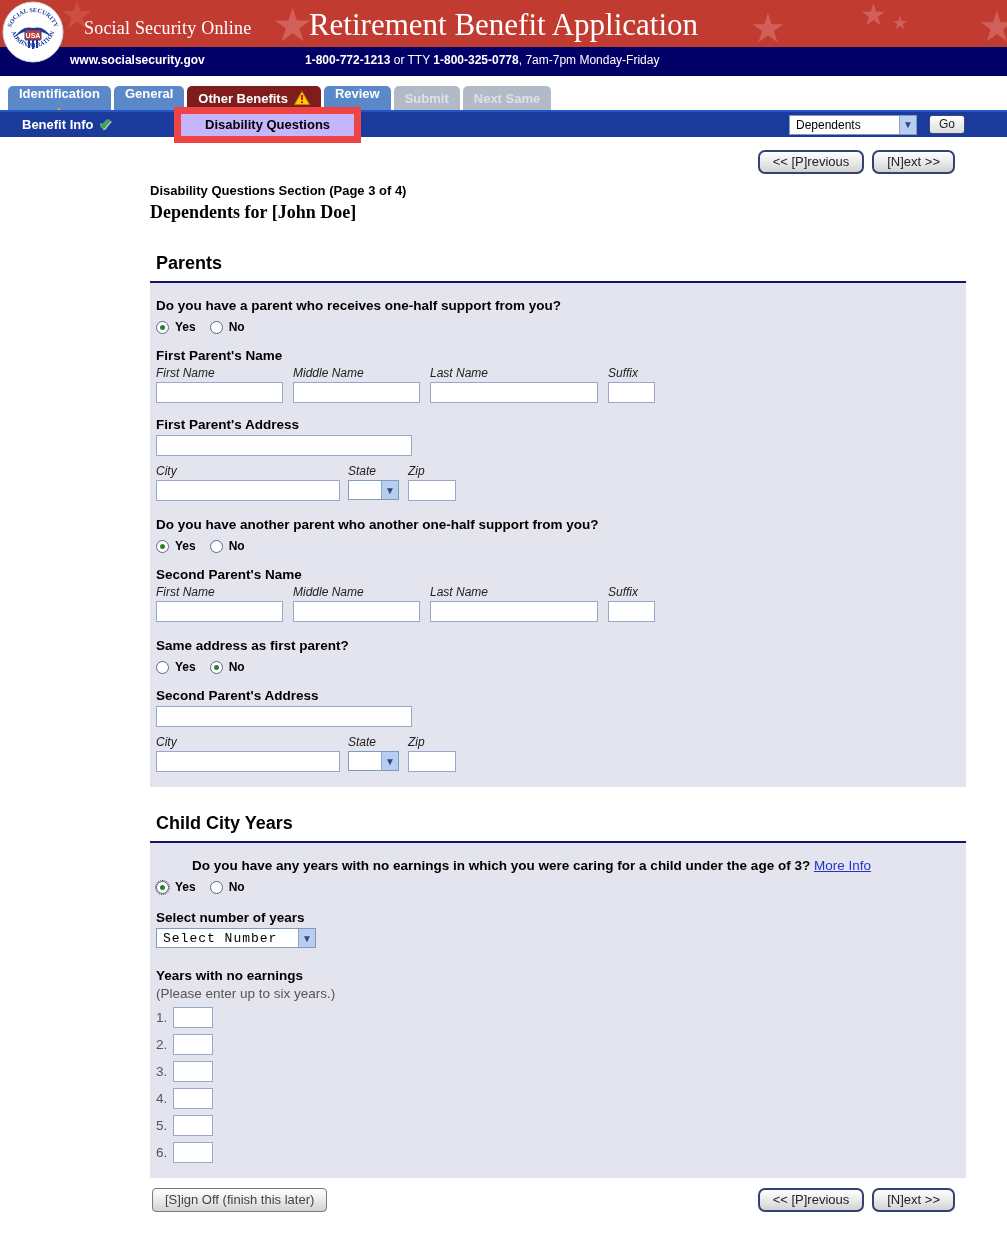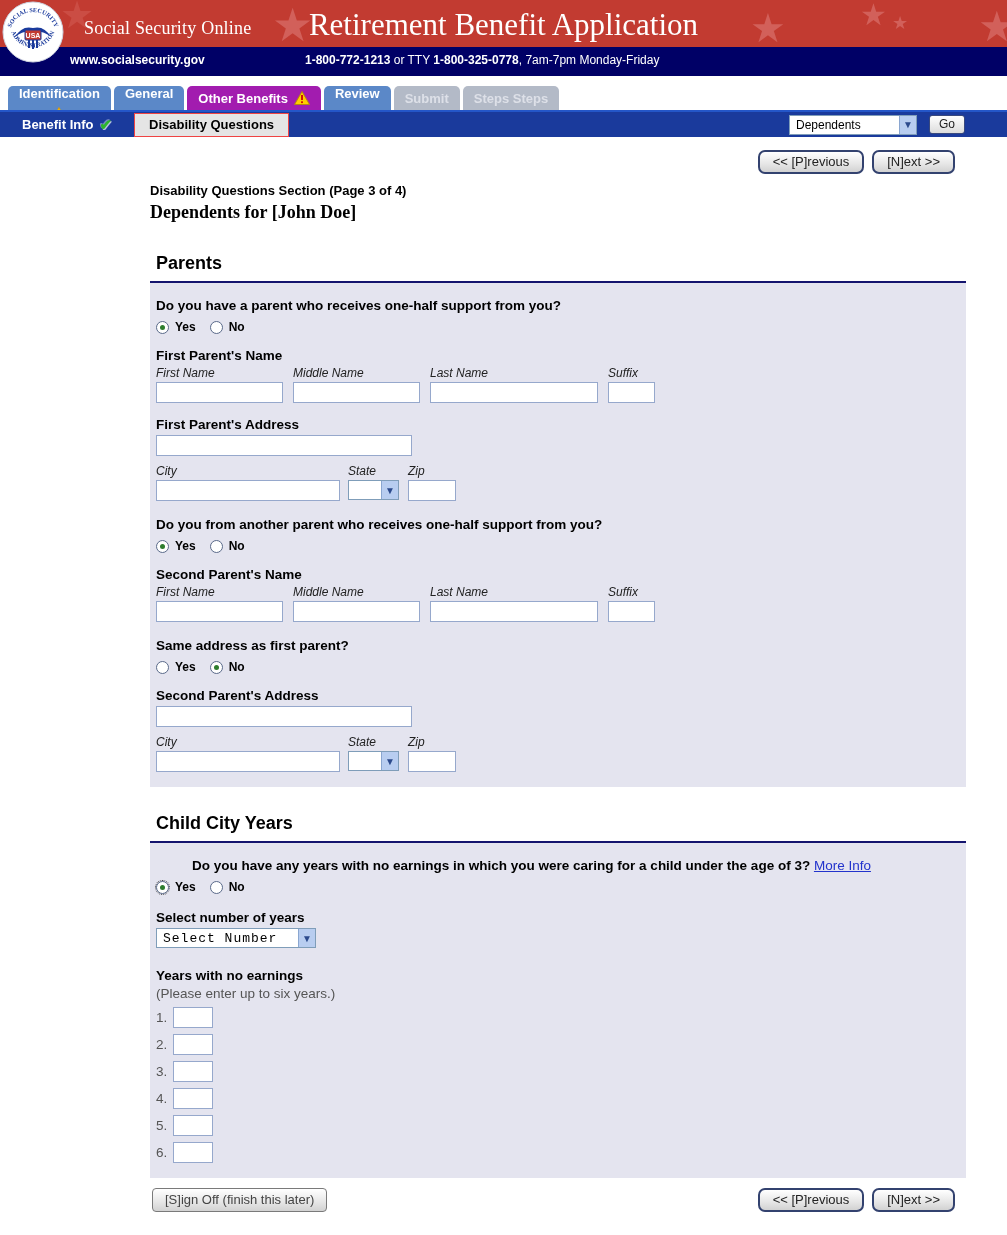--- a/index.html
+++ b/index.html
@@ -18,27 +18,27 @@
   .site-name { position:absolute; left:84px; top:18px; color:#fff; font-family:"Liberation Serif", serif; font-size:18px; letter-spacing:.2px; z-index:4; }
   .app-title { position:absolute; left:0; right:0; top:7px; text-align:center; color:#fff; font-family:"Liberation Serif", serif; font-size:31px; z-index:3; }
   .hdr-url { position:absolute; left:70px; top:53px; color:#fff; font-size:12px; font-weight:bold; }
   .hdr-phone { position:absolute; left:305px; top:53px; color:#fff; font-size:12px; }
   .hdr-phone b { font-weight:bold; }
   
   .tabs-row { margin-top:8px; height:26px; padding-left:8px; display:flex; align-items:flex-end; background:#fff; }
   .tab { display:flex; align-items:center; gap:6px; height:24px; padding:0 11px; margin-right:3px;
          border-radius:5px 5px 0 0; font-size:13px; font-weight:bold; color:#fff; }
   .tab.enabled  { background:#5b88c8; cursor:pointer;flex-direction:column; }
-  .tab.active   { background:#a21caf; cursor:pointer; }
+  .tab.active   { background:#7f1d1d; cursor:pointer; }
   .tab.disabled { background:#b3bac7; color:#dde0e8; }
   .check { color:#2db52d; font-weight:bold; font-size:15px; text-shadow:1px 1px 0 rgba(255,255,255,.7), -1px -1px 0 rgba(255,255,255,.4); }
   
-  .subnav { height:27px; background:#1a3a9c; border-top:2px solid #2456c8; display:flex; align-items:center; position:relative; }
+  .subnav { height:27px; background:#1a3a9c; border-top:2px solid #2456c8; display:flex; align-items:center; position:relative;gap:40px; }
   .subnav-benefit { display:flex; align-items:center; gap:6px; color:#fff; font-weight:bold; font-size:13px; margin-left:22px; }
-  .subnav-active { margin-left:22px; background:#e5e5e5; border:1px solid #ef4444; color:#000; font-weight:bold; font-size:13px; padding:3px 14px 4px; }
+  .subnav-active { margin-left:22px; background:#c4b5fd; border:7px solid #ef4444; color:#000; font-weight:bold; font-size:13px; padding:3px 24px 4px; }
   .jump { position:absolute; right:42px; display:flex; align-items:center; gap:12px; }
   .fake-select { display:flex; align-items:center; background:#fff; border:1px solid #7f9db9; height:20px; font-size:12px; }
   .fake-select .txt { padding:0 6px; flex:1; white-space:nowrap; }
   .fake-select .arrow { width:17px; height:18px; background:#b8cdf0; border-left:1px solid #8aa6d0; color:#2c4a8c; font-size:10px; display:flex; align-items:center; justify-content:center; }
   .jump .fake-select { width:128px; }
   .btn-go { font-size:12px; color:#222; background:linear-gradient(#ffffff,#dcdcdc); border:1px solid #39497e; border-radius:3px; padding:1px 9px 2px; cursor:pointer; }
   
   .pager-row { display:flex; justify-content:flex-end; gap:8px; padding-right:52px; margin-top:13px; }
   .btn { font-family:"Liberation Sans", sans-serif; font-size:13px; color:#222;
          background:linear-gradient(#ffffff,#e8e8e8 55%,#d2d2d2); border:2px solid #33426f; border-radius:7px;
@@ -149,21 +149,21 @@
         <rect x="7.1" y="10.3" width="1.8" height="1.8" fill="#cc0000"></rect>
       </svg>
   </div>
   <div class="tab enabled">
     <span>Review</span>
   </div>
   <div class="tab disabled">
     <span>Submit</span>
   </div>
   <div class="tab disabled">
-    <span>Steps Steps</span>
+    <span>Next Same</span>
   </div>
 </div>
 
 <div class="subnav">
   <div class="subnav-benefit">
     <span>Benefit Info</span>
     <span class="check">✔</span>
   </div>
   <div class="subnav-active">Disability Questions</div>
   <div class="jump">
@@ -224,21 +224,21 @@
     </div>
     <div class="field-row">
       <input class="tb w-city" style="">
       <div class="fake-select state-select">
         <span class="txt"></span>
         <span class="arrow">▼</span>
       </div>
       <input class="tb w-zip" style="">
     </div>
 
-    <div class="q" style="margin-top:16px;">Do you from another parent who receives one-half support from you?</div>
+    <div class="q" style="margin-top:16px;">Do you have another parent who another one-half support from you?</div>
     <div class="radio-row">
       <label class="radio">
         <span class="rb selected"></span>
         <span class="rlabel">Yes</span>
       </label>
       <label class="radio">
         <span class="rb"></span>
         <span class="rlabel">No</span>
       </label>
     </div>

